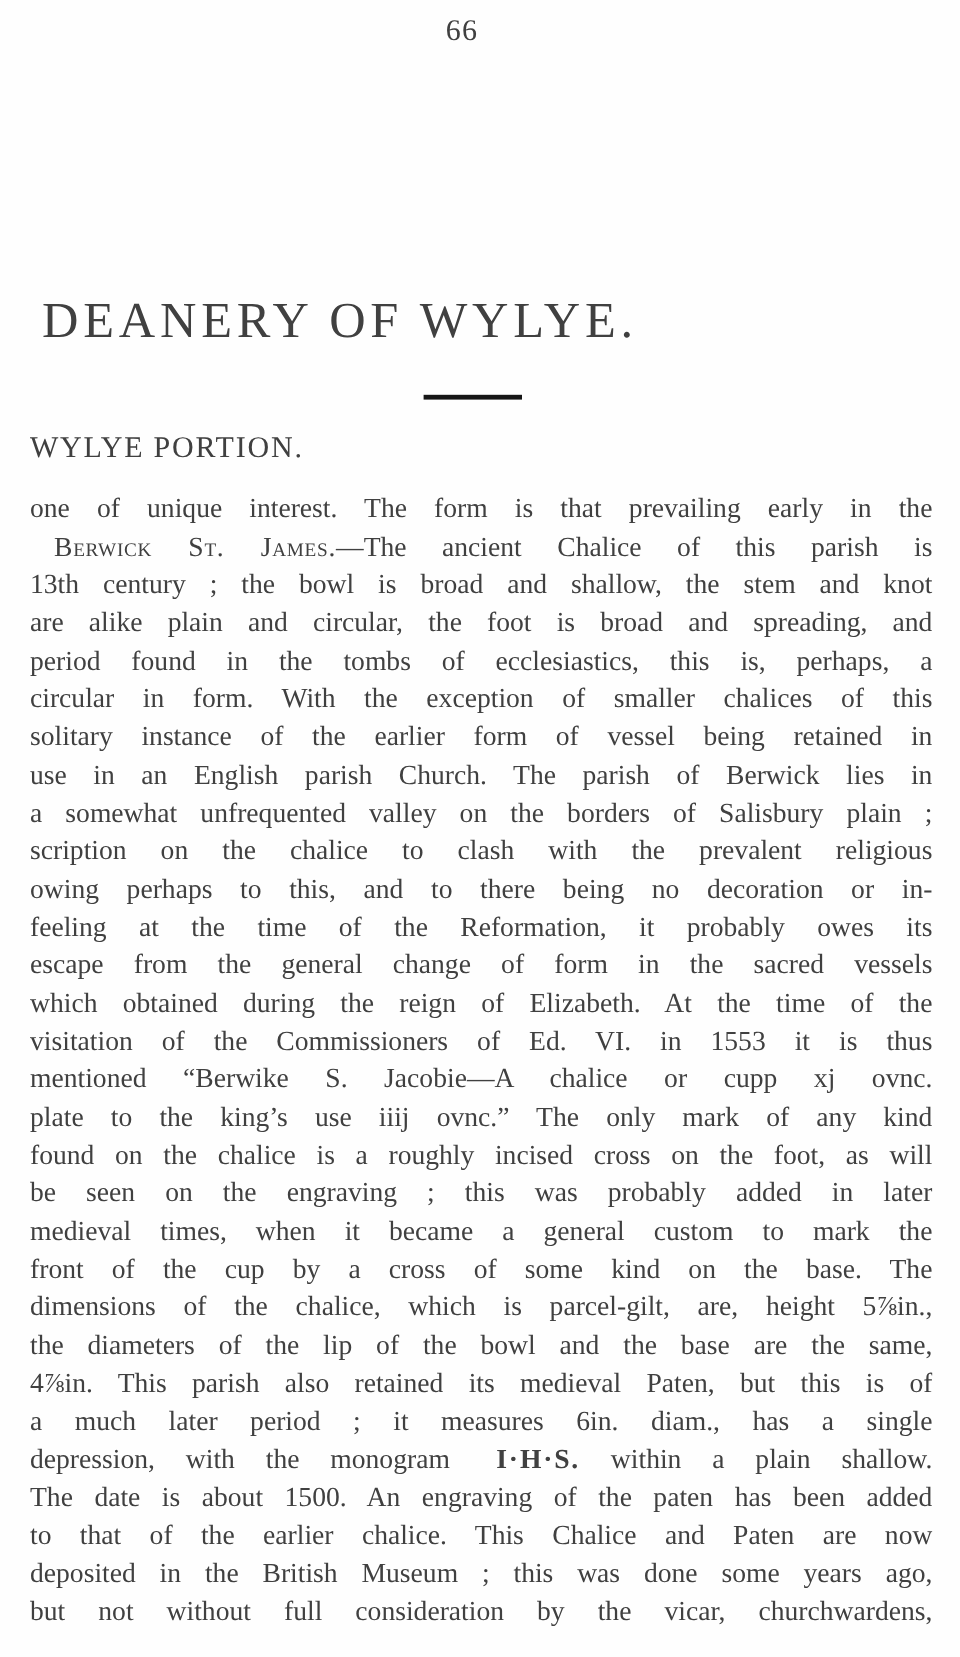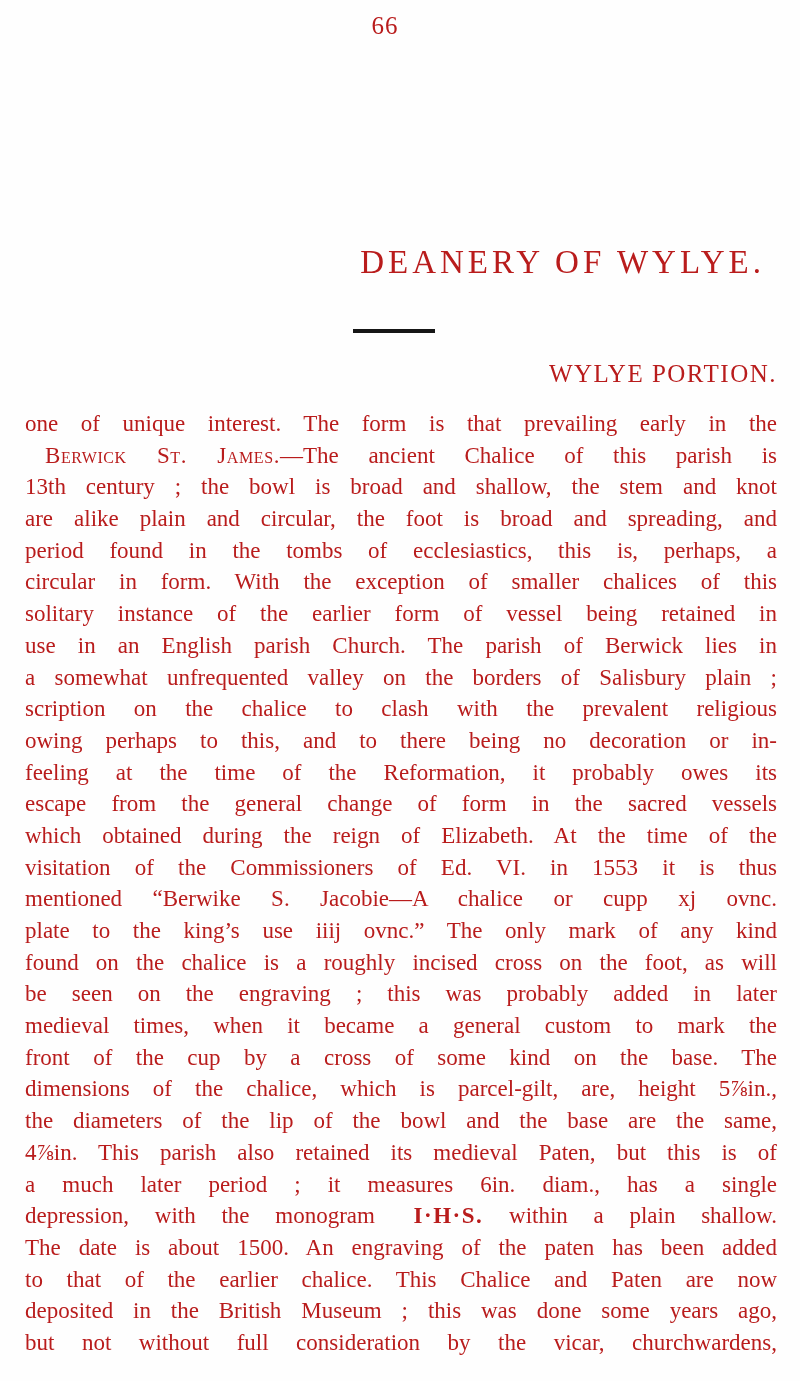--- a/index.html
+++ b/index.html
@@ -5,58 +5,58 @@
   html, body {
     margin: 0;
     padding: 0;
     background: #e8e8e8;
   }
   .page {
     position: relative;
     width: 800px;
     height: 1381px;
     background: #fefefe;
-    color: #b91c1c;
+    color: #404040;
     font-family: "Liberation Serif", serif;
     overflow: hidden;
     margin: 0 auto;
   }
   .page-number {
     position: absolute;
     top: 12px;
     left: 0;
     width: 770px;
     text-align: center;
     font-size: 25px;
     letter-spacing: 1px;
   }
   .main-title {
     position: absolute;
     top: 244px;
-    left: 13px;
+    left: 35px;
     width: 752px;
-    text-align: right;
-    font-size: 33px;
+    text-align: left;
+    font-size: 42px;
     letter-spacing: 4px;
     white-space: nowrap;
   }
   .title-rule {
     position: absolute;
     top: 329px;
     left: 353px;
     width: 82px;
     height: 4px;
     background: #161616;
   }
   .section-title {
     position: absolute;
     top: 360px;
     left: 25px;
     width: 752px;
-    text-align: right;
+    text-align: left;
     font-size: 25px;
     letter-spacing: 1.5px;
     white-space: nowrap;
   }
   .body-text {
     position: absolute;
     top: 408px;
     left: 25px;
     width: 752px;
     font-size: 23px;

